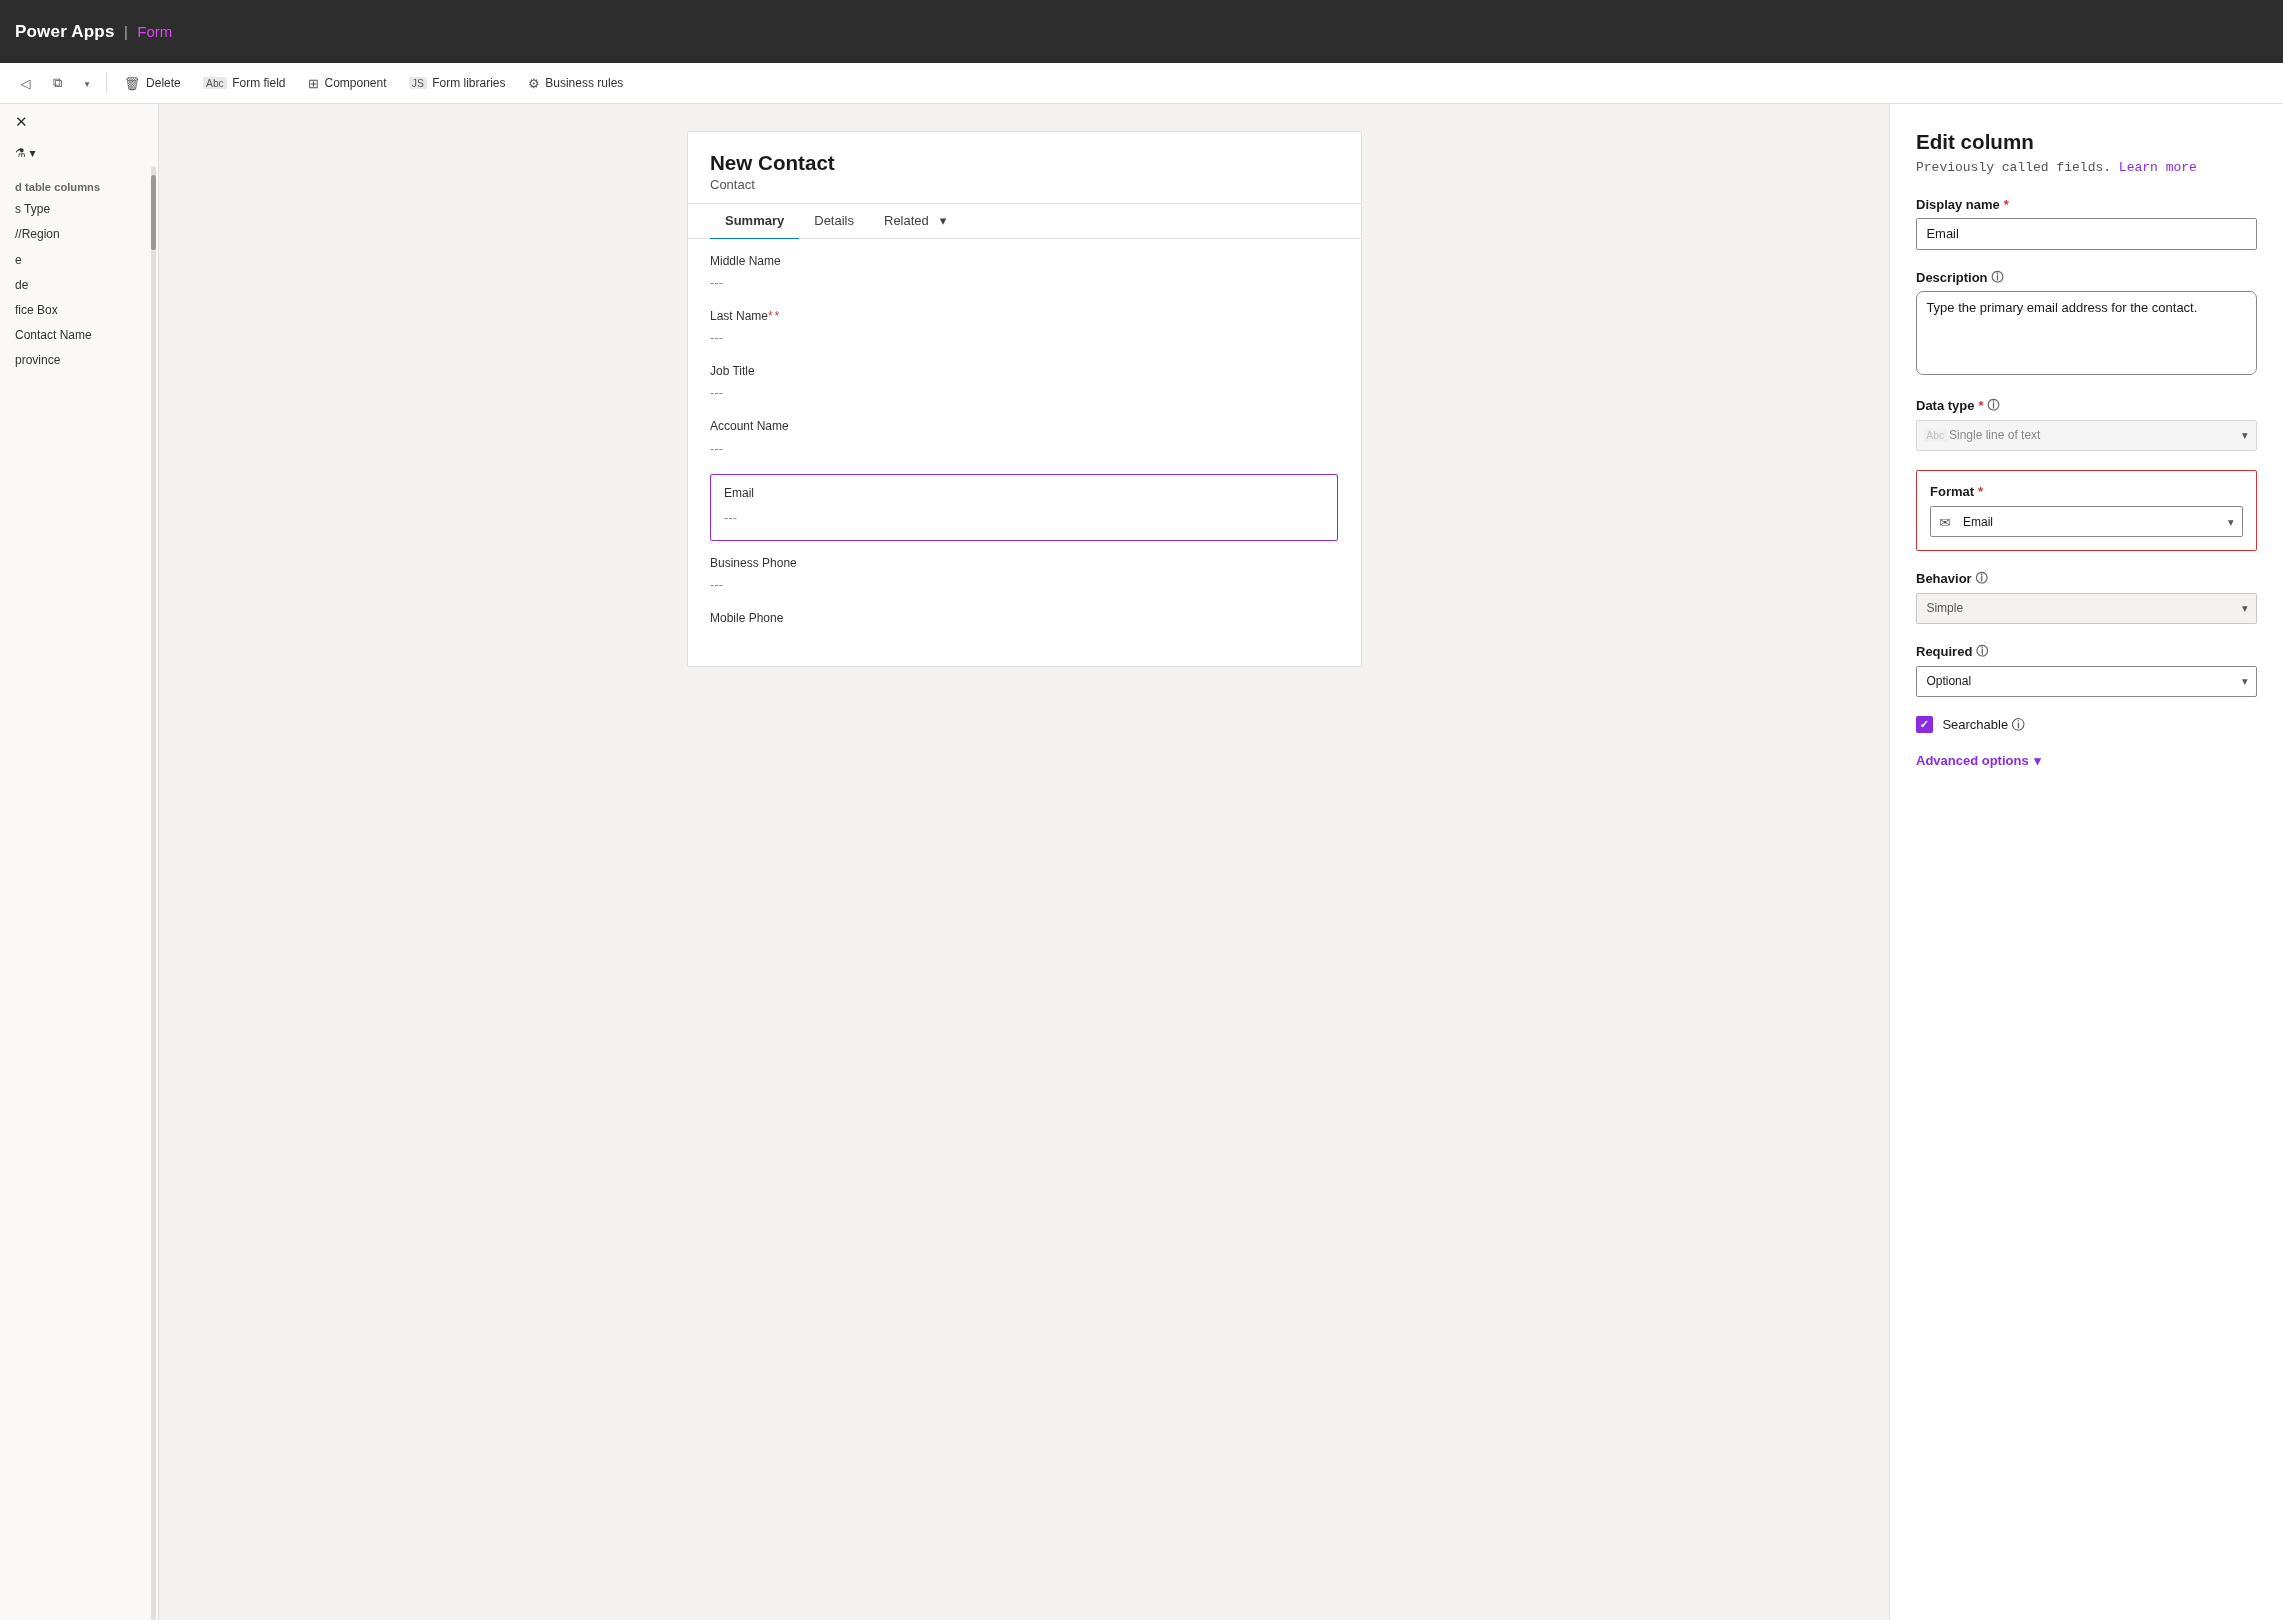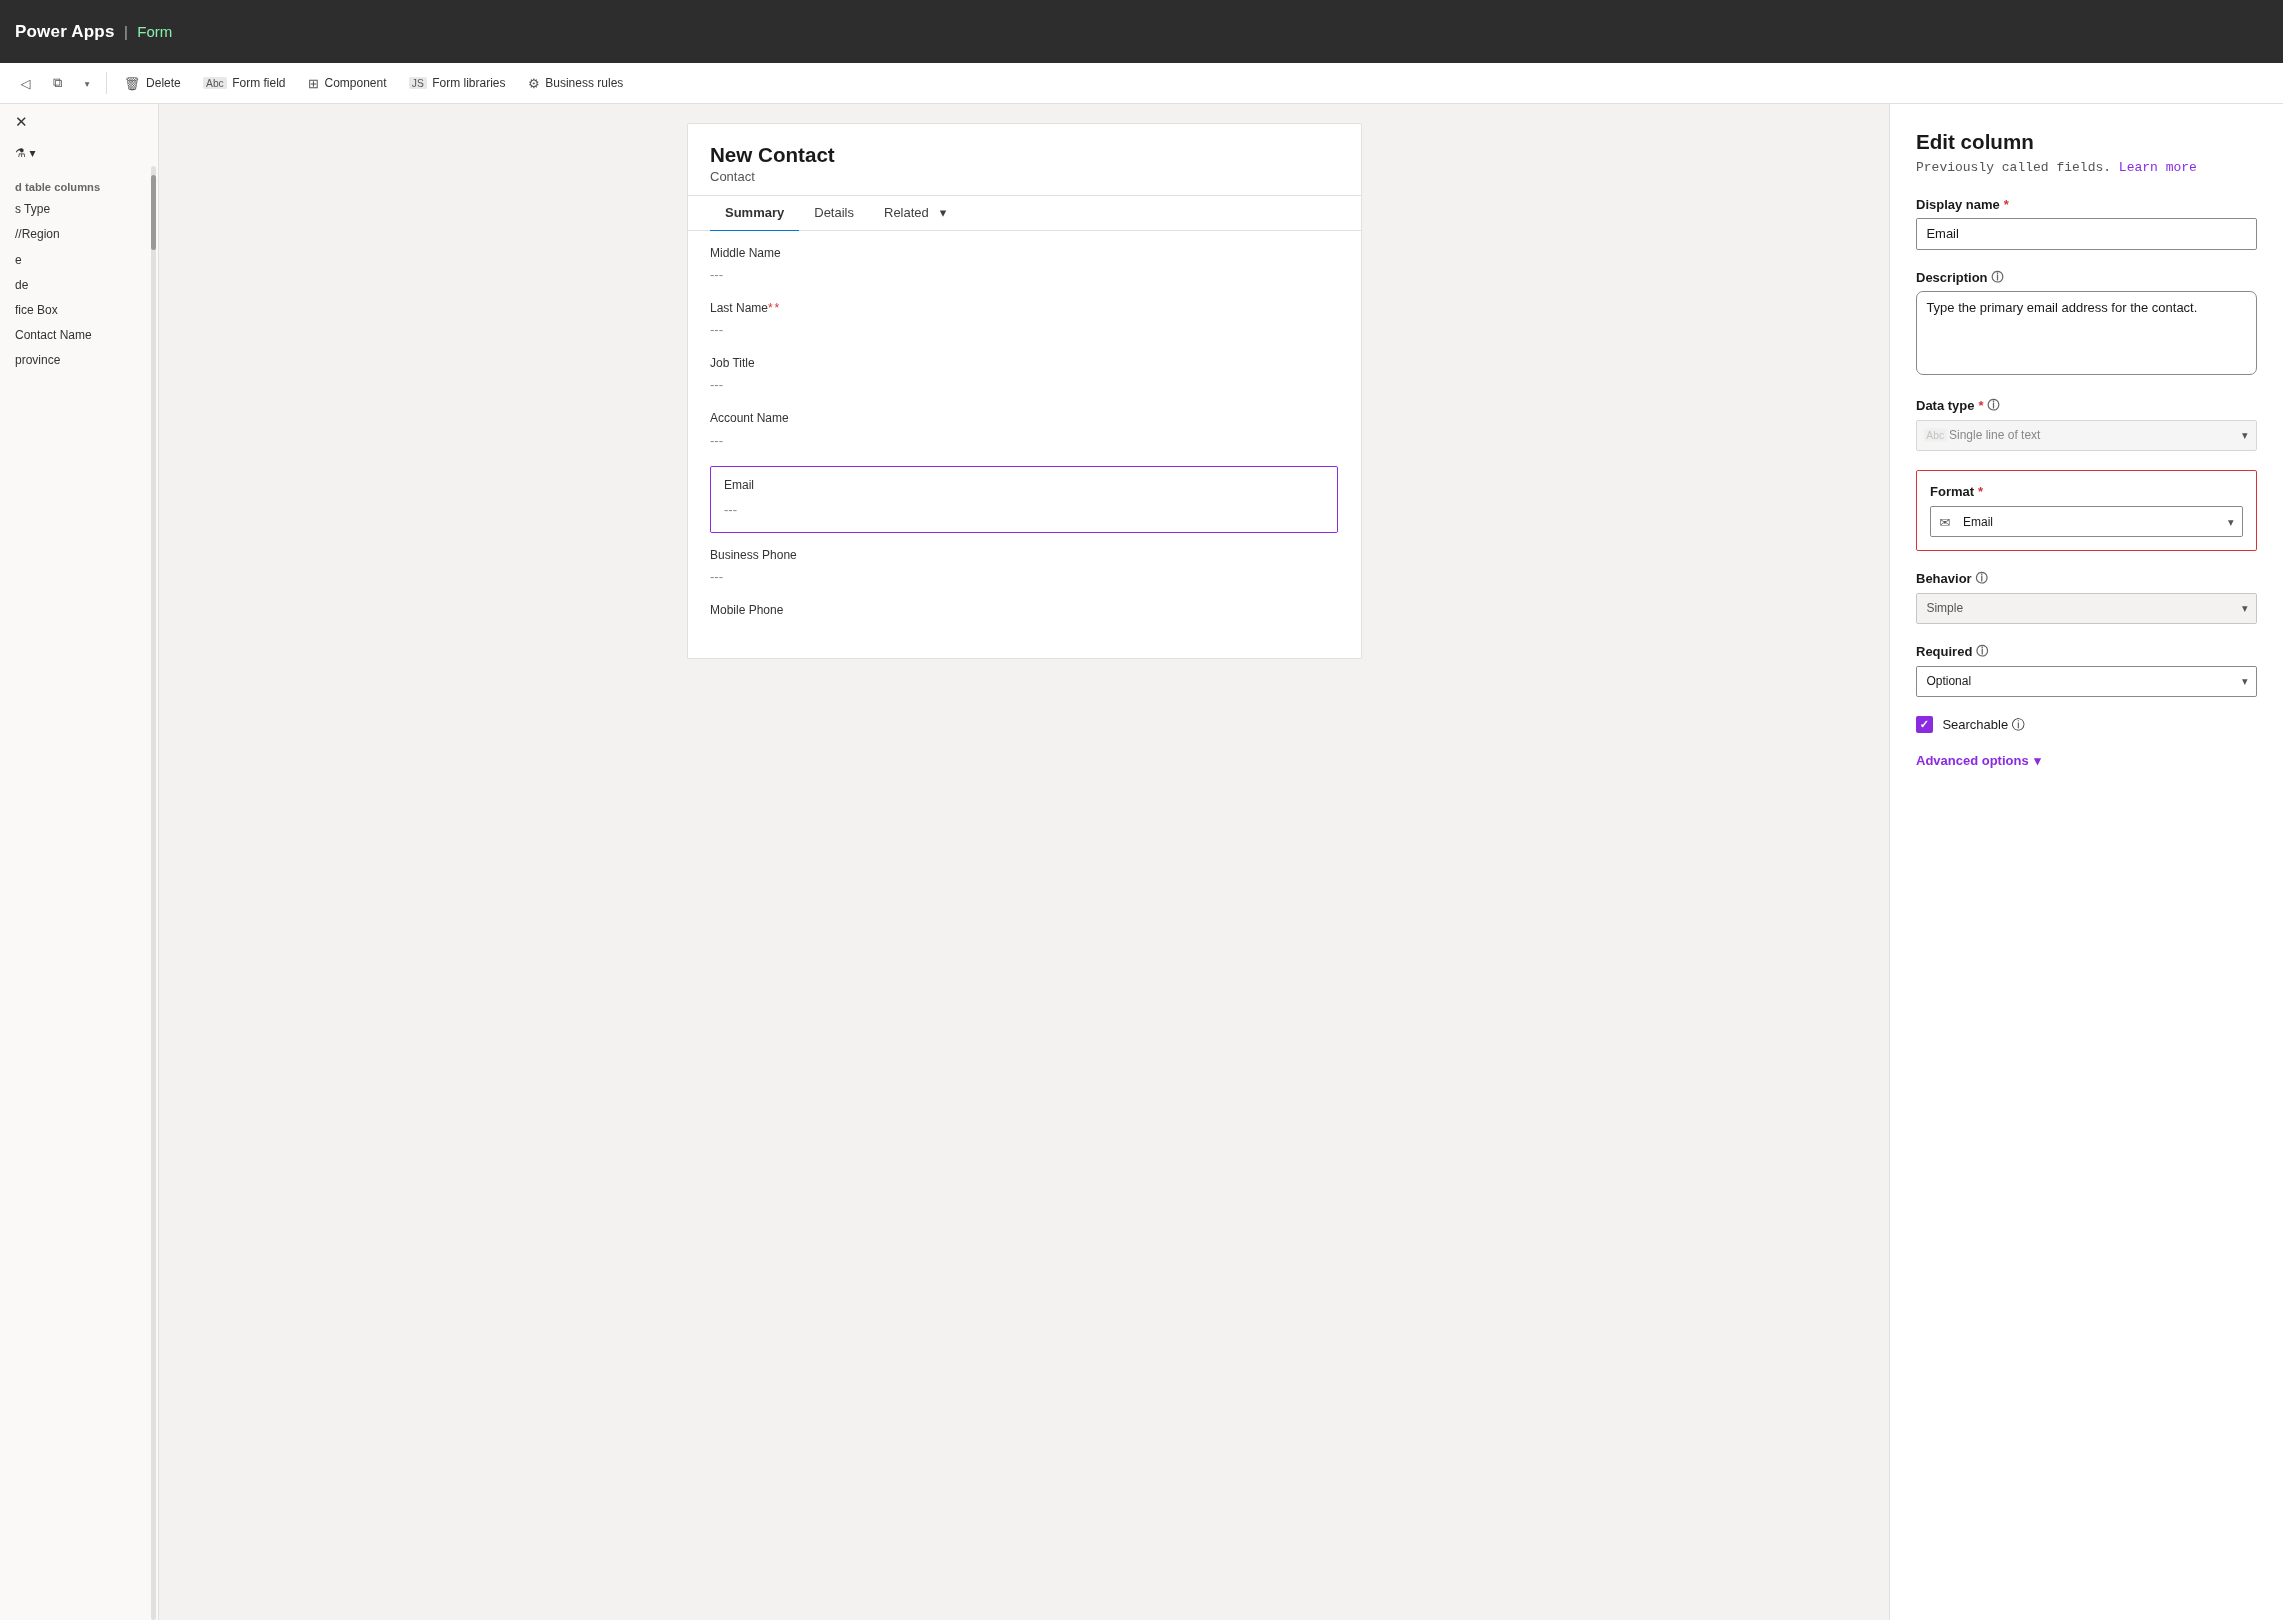--- a/index.html
+++ b/index.html
@@ -20,21 +20,21 @@
       font-weight: 600;
       letter-spacing: 0.2px;
     }
     .top-bar-separator {
       margin: 0 9.4px;
       color: #aaa;
     }
     .top-bar-subtitle {
       font-size: 15px;
       font-weight: 400;
-      color: #86efac;
+      color: #d946ef;
     }
 
     
     .toolbar {
       background: #fff;
       border-bottom: 0.9px solid #e0e0e0;
       display: flex;
       align-items: center;
       padding: 0 11.2px;
       height: 41px;
@@ -134,21 +134,21 @@
       flex: 1;
       background: #f3f2f1;
       overflow-y: auto;
       padding: 19px;
     }
     .form-card {
       background: #fff;
       border: 0.9px solid #e0e0e0;
       border-radius: 1.9px;
       max-width: 675px;
-      margin: 0 auto;
+      margin: 8px auto;
     }
     .form-header {
       padding: 19px 22.5px 11.2px;
       border-bottom: 0.9px solid #e0e0e0;
     }
     .form-title {
       font-size: 20.6px;
       font-weight: 600;
       color: #1a1a1a;
     }

